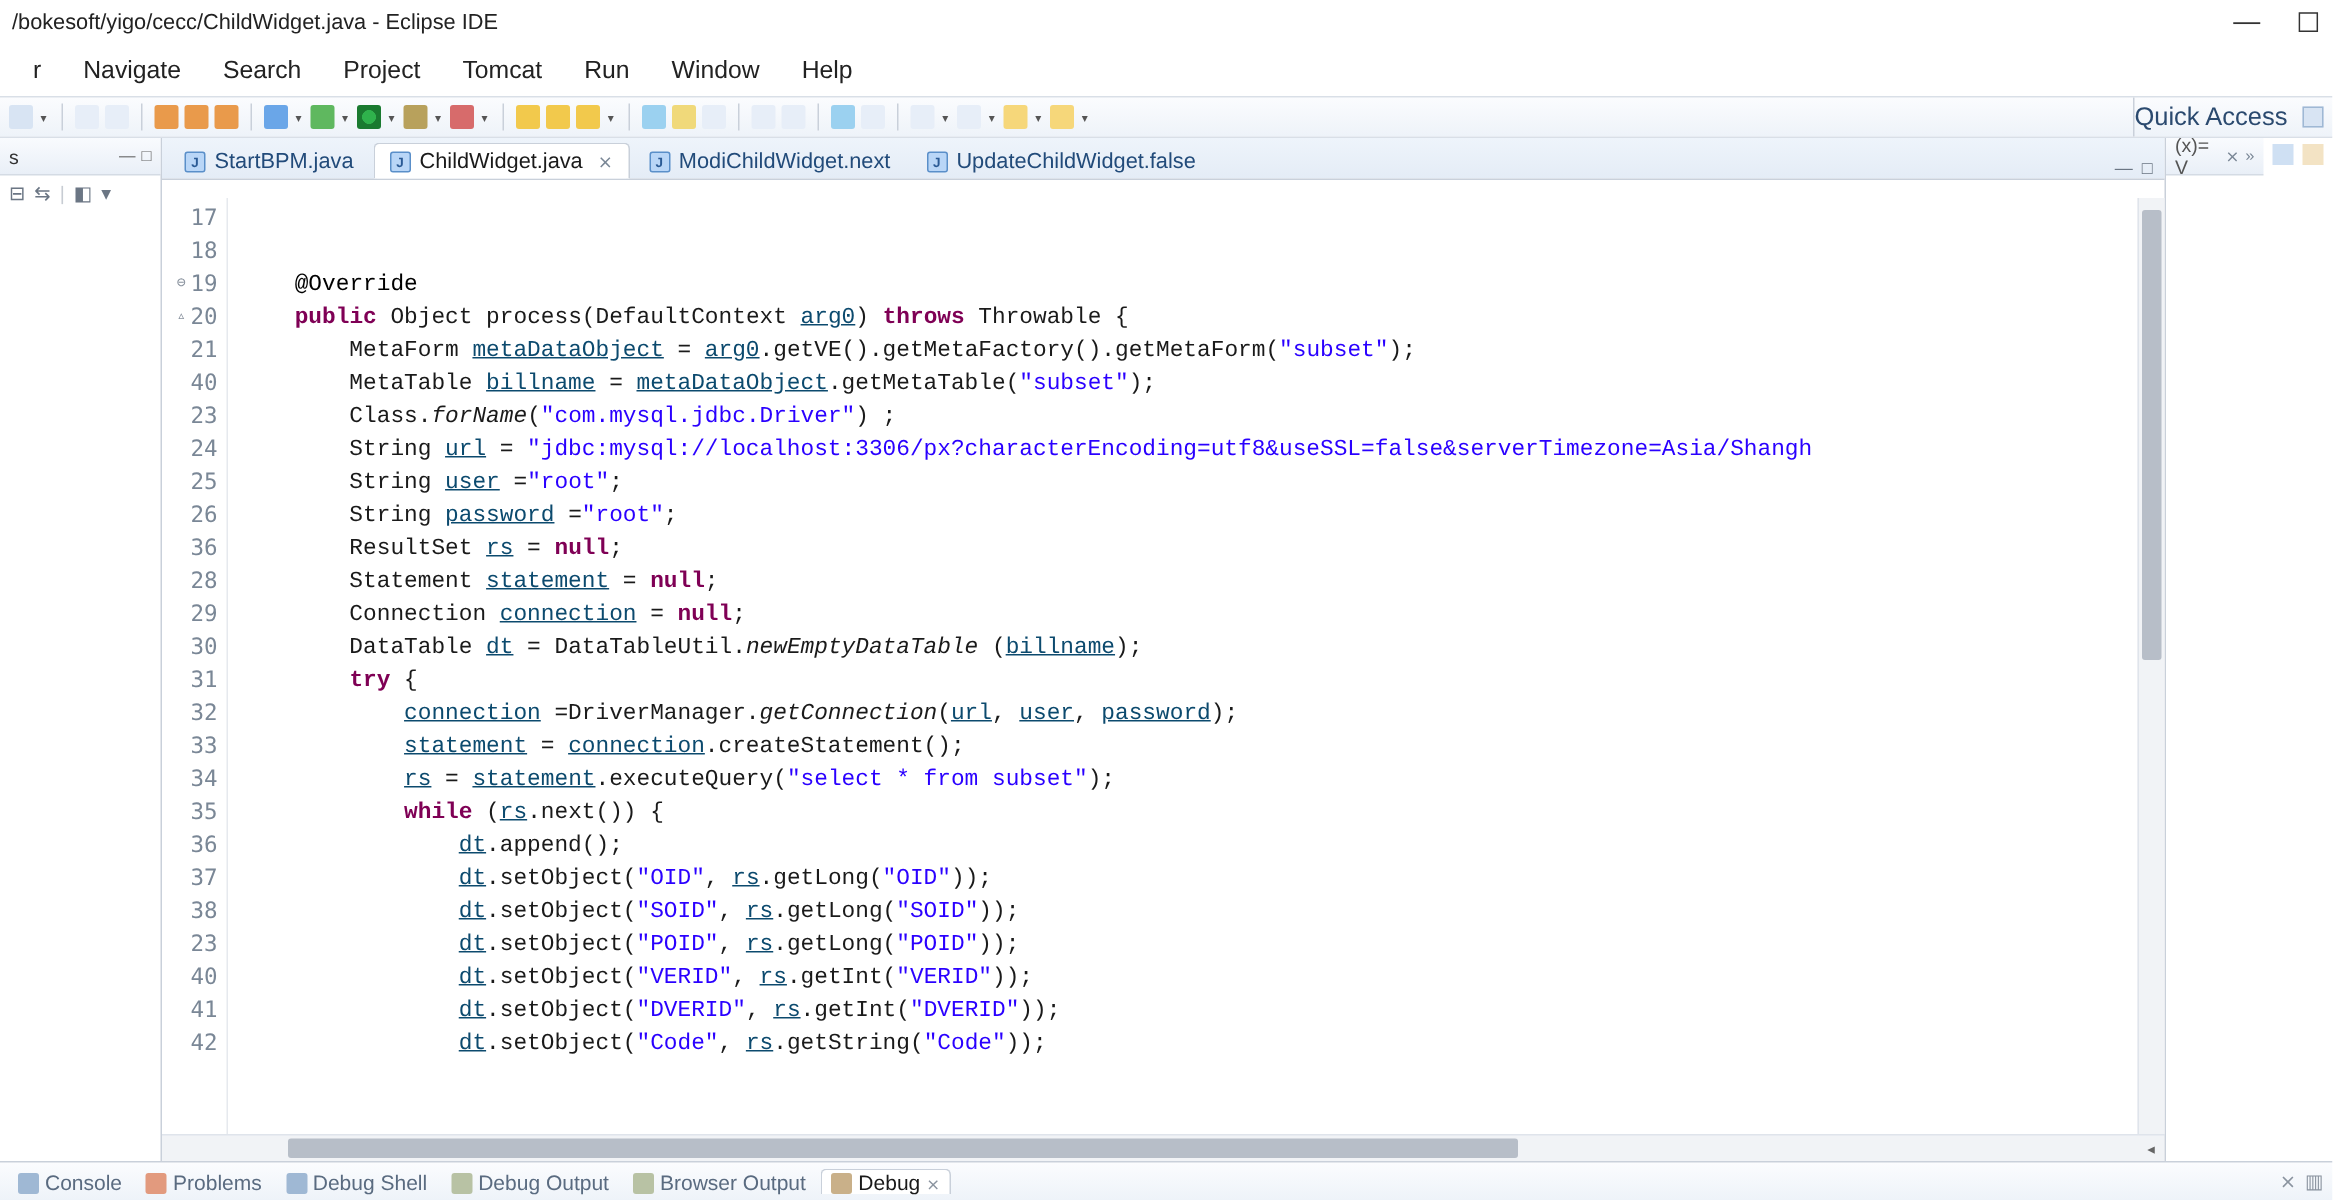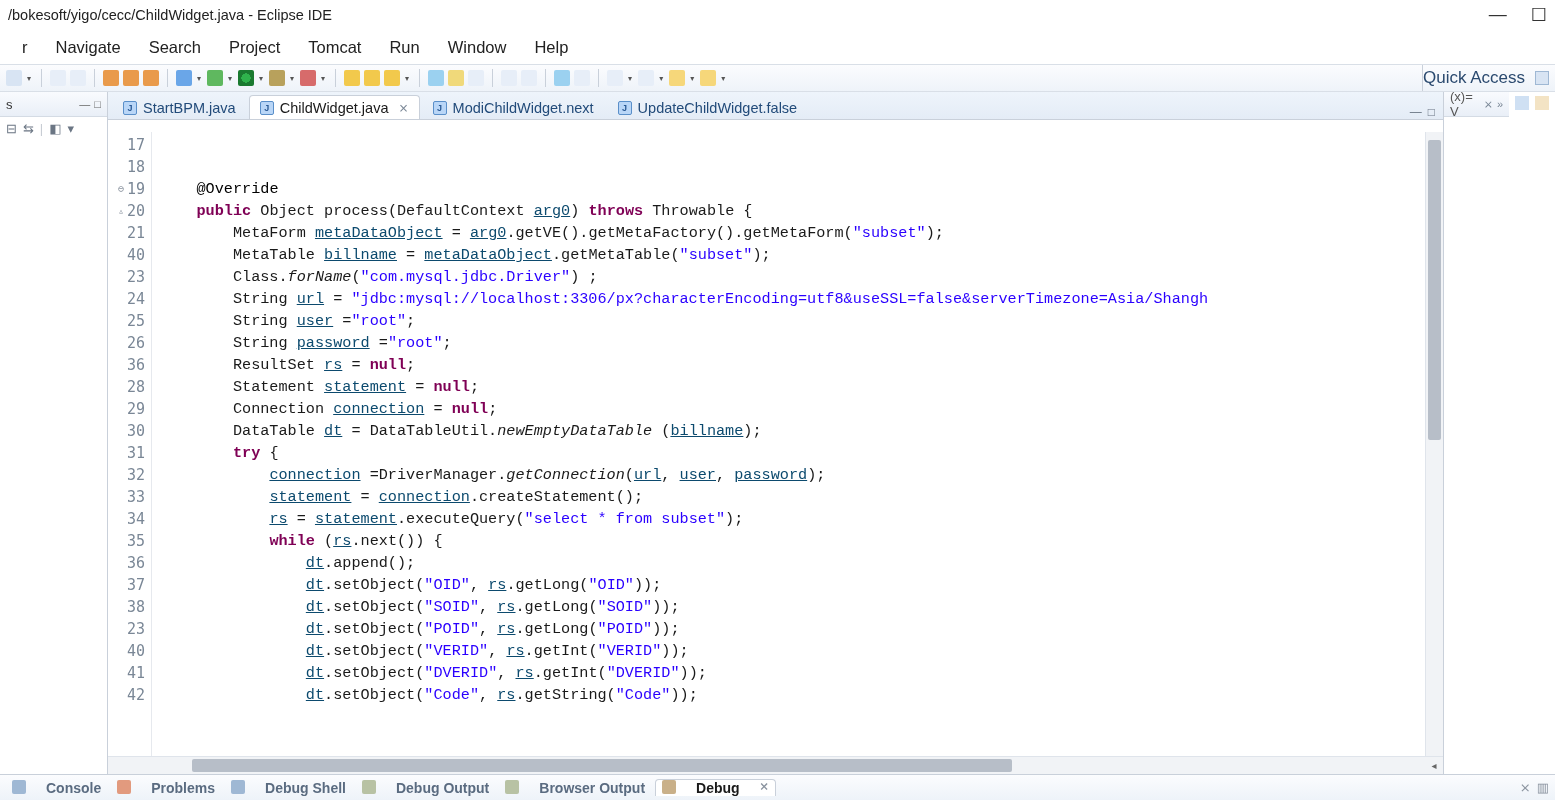--- a/index.html
+++ b/index.html
@@ -106,21 +106,21 @@
   border-bottom:1px solid #d4dbe4;display:flex;align-items:center;
   font-size:13px;color:#555;padding:0 6px;gap:4px;
 }
 .rightpane .rphdr .sm{font-size:11px;color:#7a8796;}
 .rightpane .rptool{padding:4px 6px;display:flex;gap:6px;font-size:13px;color:#6b7684;}
 .bottomtabs{
   height:26px;background:linear-gradient(#fbfcfe,#eef3f9);
   border-top:1px solid #c9d0da;display:flex;align-items:center;
   padding:0 6px;gap:4px;font-size:14px;color:#5a6b80;
 }
-.btab{display:flex;align-items:flex-start;gap:20px;padding:0 6px;cursor:default;font-weight:bold;}
+.btab{display:flex;align-items:flex-end;gap:4px;padding:0 6px;cursor:default;}
 .btab.active{background:#fff;border:1px solid #c9d0da;border-bottom:none;border-radius:4px 4px 0 0;color:#1a1a1a;}
 .btab .bi{width:14px;height:14px;border-radius:2px;display:inline-block;}
 .btab .close{font-size:11px;color:#8a939f;}
 .bottomtabs .btright{margin-left:auto;display:flex;gap:6px;font-size:13px;color:#8a939f;}
 </style>
 </head>
 <body>
 
 <div class="titlebar">
   <span>/bokesoft/yigo/cecc/ChildWidget.java - Eclipse IDE</span>

